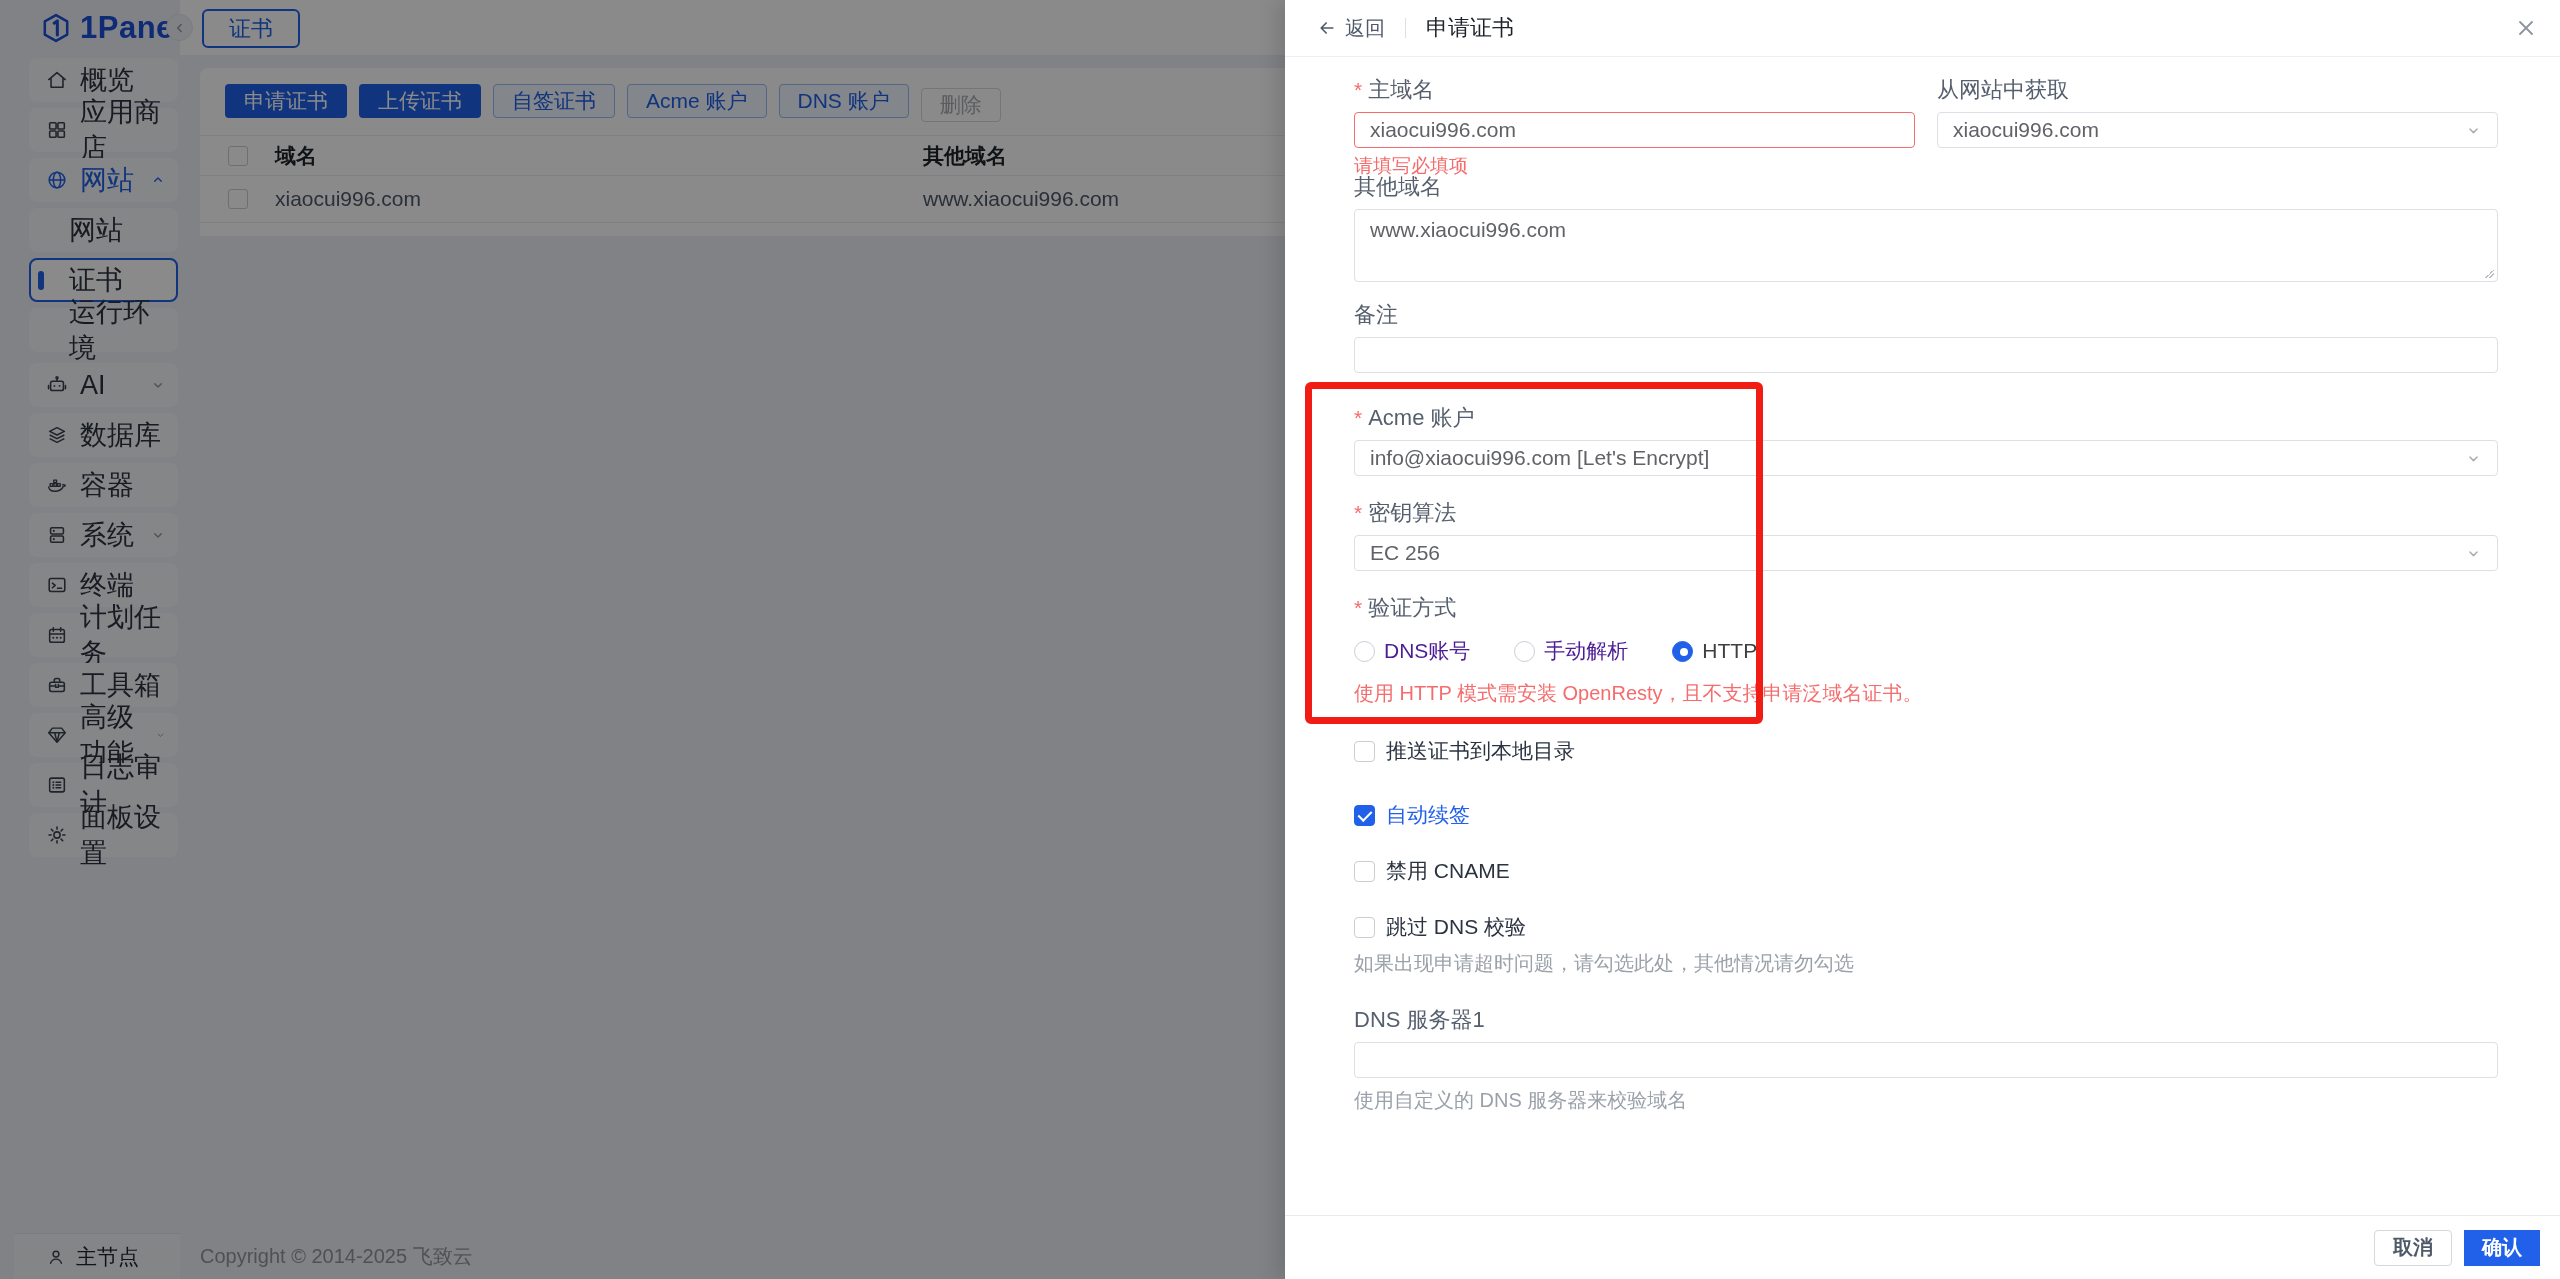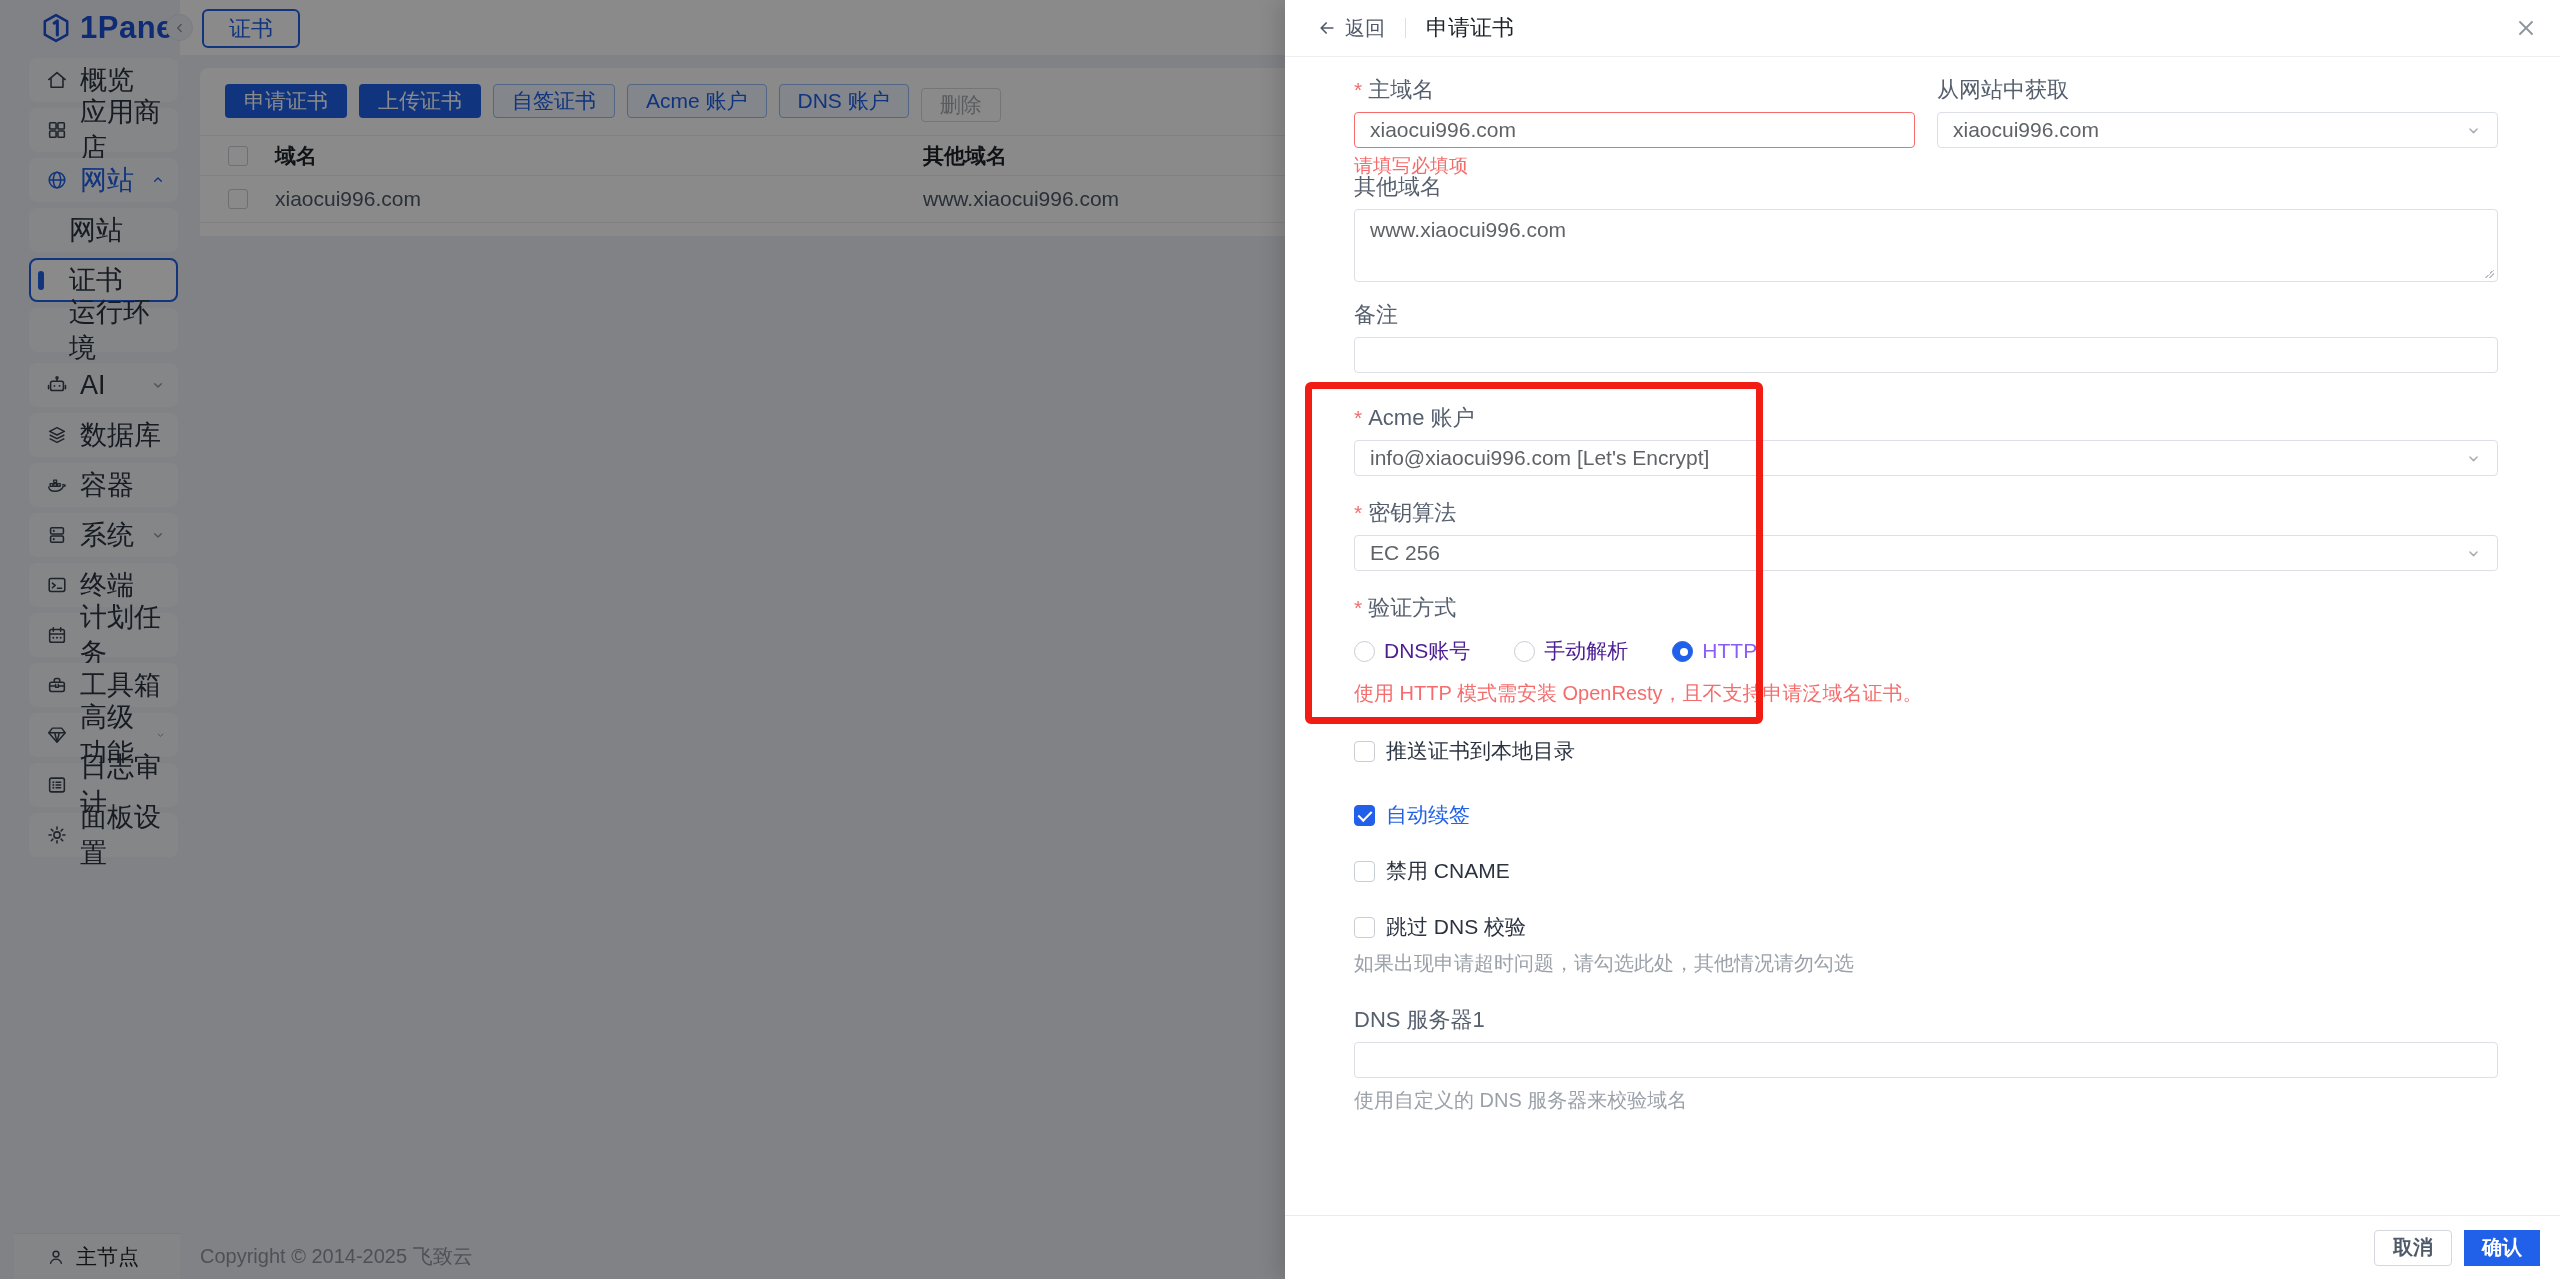--- a/index.html
+++ b/index.html
@@ -77,21 +77,21 @@
     color:#606266; position:relative; }
   .ftextarea::after { content:""; position:absolute; right:3px; bottom:3px; width:9px; height:9px;
     background:linear-gradient(135deg, transparent 50%, #b9bec6 50%, #b9bec6 57%, transparent 57%, transparent 72%, #b9bec6 72%, #b9bec6 79%, transparent 79%); } .mt20 { margin-top:20px; } .mt24 { margin-top:24px; } .mt30 { margin-top:30px; }
 
   .annotated { position:relative; margin-top:32px; }
   .red-box { position:absolute; left:-49px; top:-23px; width:458px; bottom:-15px; border:7px solid #f11d15; border-radius:6px; pointer-events:none; }
 
   .radio-row { display:flex; align-items:center; margin-top:16px; gap:0; }
   .radio { display:flex; align-items:center; gap:9px; margin-right:44px; font-size:21px; color:#4c1d95; cursor:pointer; }
   .radio .dot { width:21px; height:21px; border-radius:50%; border:1px solid #c9cdd4; background:#fff; flex:0 0 auto; position:relative; }
-  .radio.checked { color:#8b5cf6; }
+  .radio.checked { color:#404040; }
   .radio.checked .dot { background:#2161e9; border-color:#2161e9; }
   .radio.checked .dot::after { content:""; position:absolute; left:6.5px; top:6.5px; width:8px; height:8px; border-radius:50%; background:#fff; }
   .red-note { font-size:20px; color:#f56c6c; margin-top:15px; padding-bottom:2px; }
 
   .check-row { display:flex; align-items:center; gap:11px; font-size:21px; color:#2b3340; cursor:pointer; }
   .check-row .box { width:21px; height:21px; border:1px solid #c9cdd4; border-radius:4px; background:#fff; flex:0 0 auto; position:relative; }
   .check-row.checked { color:#2161e9; }
   .check-row.checked .box { background:#2161e9; border-color:#2161e9; }
   .check-row.checked .box::after { content:""; position:absolute; left:6px; top:2.5px; width:6px; height:11px;
     border:solid #fff; border-width:0 2.5px 2.5px 0; transform:rotate(45deg); }

